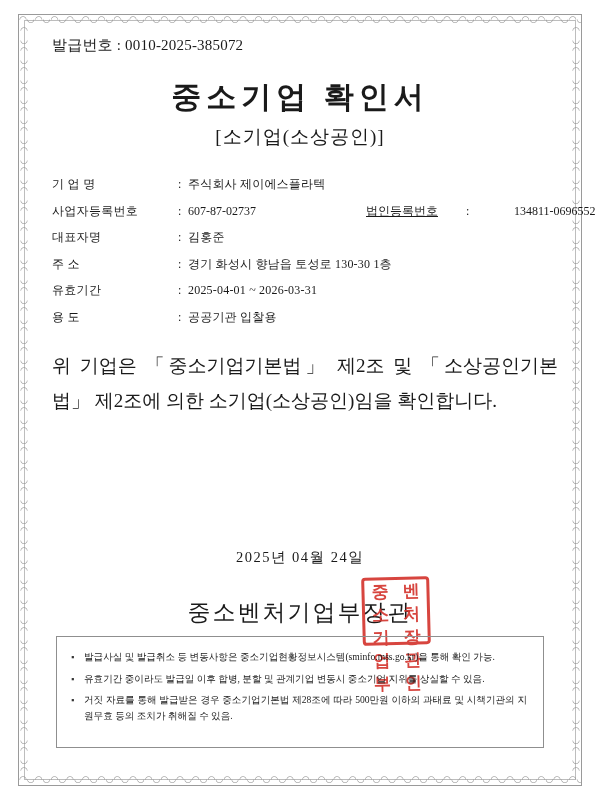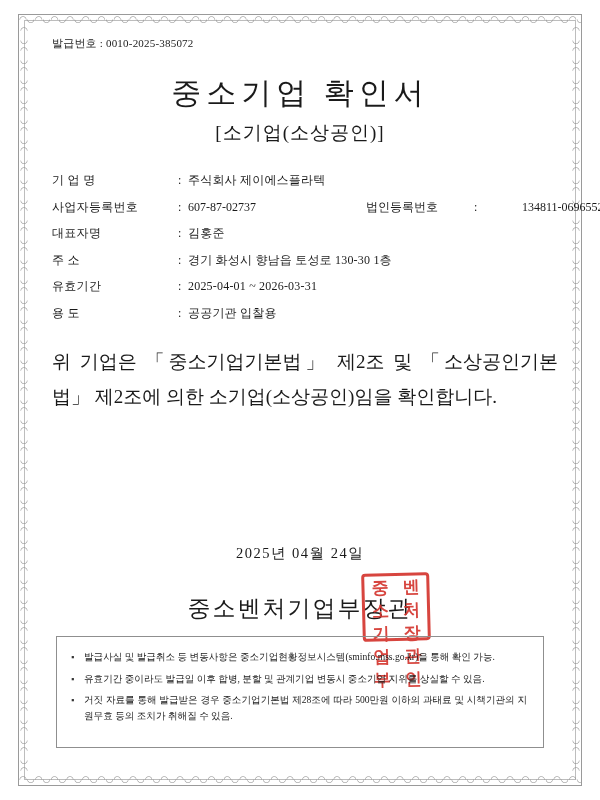--- a/index.html
+++ b/index.html
@@ -64,32 +64,32 @@
 
   .content {
     position: absolute;
     left: 34px;
     top: 30px;
     right: 34px;
     bottom: 30px;
   }
 
   .issue-no {
-    font-size: 11px;
+    font-size: 15px;
     margin: 6px 0 0 18px;
     letter-spacing: 0.2px;
   }
 
   .title-wrap {
     text-align: center;
     margin-top: 22px;
   }
   .title-main {
     font-size: 30px;
-    font-weight: normal;
+    font-weight: bold;
     letter-spacing: 5px;
   }
   .title-sub {
     font-size: 19px;
     margin-top: 6px;
     letter-spacing: 1px;
   }
 
   .fields {
     margin: 26px 0 0 18px;
@@ -119,22 +119,22 @@
     align-items: baseline;
     flex: 1 1 auto;
     gap: 28px;
   }
   .biz-no {
     width: 150px;
     flex: 0 0 150px;
   }
   .corp-label {
     flex: 0 0 auto;
-    margin-right: 8px;
     white-space: nowrap;
+    text-decoration: underline;
   }
   .corp-colon {
     flex: 0 0 10px;
   }
   .corp-value {
     flex: 0 0 auto;
     padding-left: 10px;
   }
 
   .statement {

